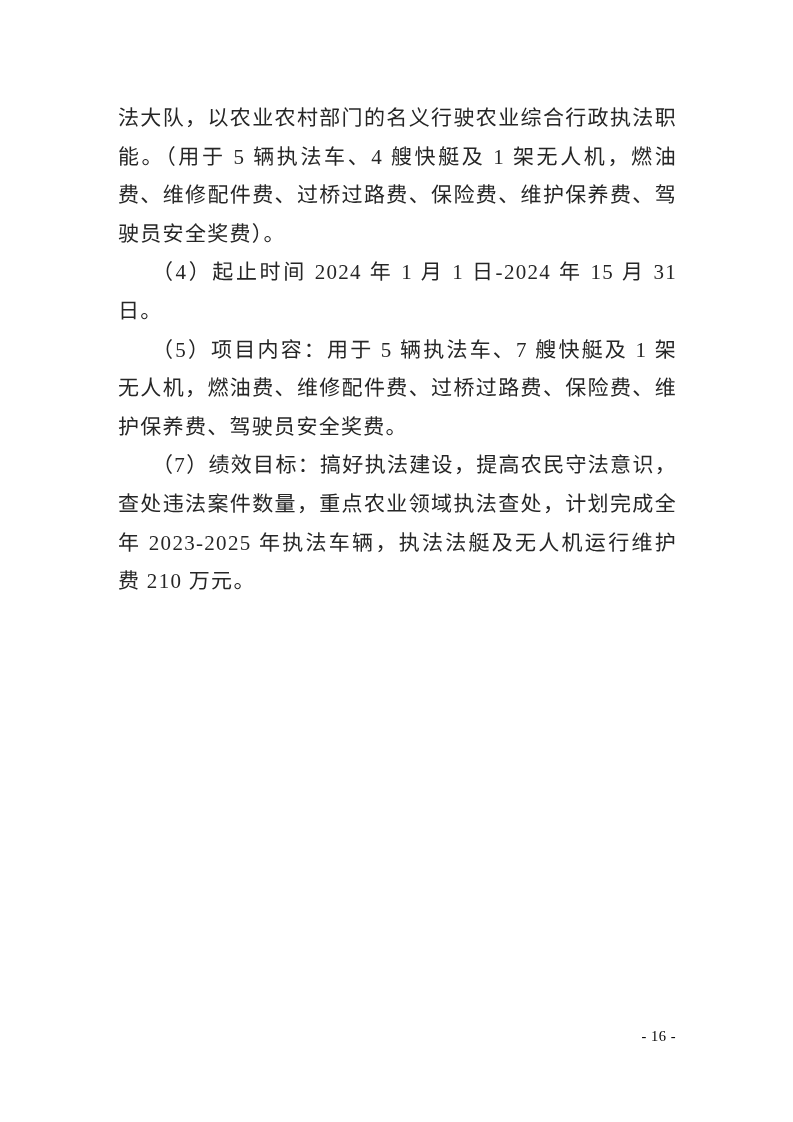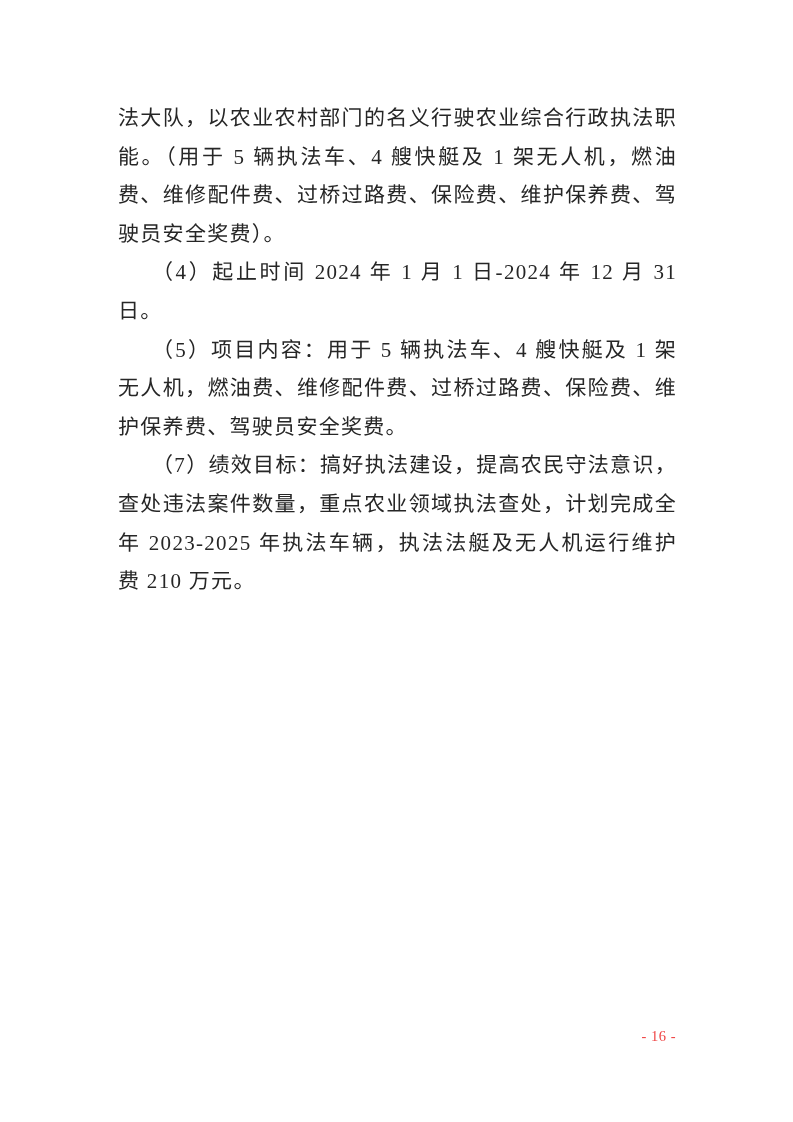--- a/index.html
+++ b/index.html
@@ -36,28 +36,28 @@
   }
   .para.flush {
     text-indent: 0;
   }
   .footer {
     position: absolute;
     top: 1028px;
     right: 117px;
     font-size: 14.5px;
     letter-spacing: 0.5px;
-    color: #ef4444;
+    color: #000000;
   }
 </style>
 </head>
 <body>
 
 <div class="page">
   <div class="body-text">
     <p class="para flush">法大队，以农业农村部门的名义行驶农业综合行政执法职能。（用于 5 辆执法车、4 艘快艇及 1 架无人机，燃油费、维修配件费、过桥过路费、保险费、维护保养费、驾驶员安全奖费）。</p>
-    <p class="para">（4）起止时间 2024 年 1 月 1 日-2024 年 12 月 31 日。</p>
-    <p class="para">（5）项目内容：用于 5 辆执法车、4 艘快艇及 1 架无人机，燃油费、维修配件费、过桥过路费、保险费、维护保养费、驾驶员安全奖费。</p>
+    <p class="para">（4）起止时间 2024 年 1 月 1 日-2024 年 15 月 31 日。</p>
+    <p class="para">（5）项目内容：用于 5 辆执法车、7 艘快艇及 1 架无人机，燃油费、维修配件费、过桥过路费、保险费、维护保养费、驾驶员安全奖费。</p>
     <p class="para">（7）绩效目标：搞好执法建设，提高农民守法意识，查处违法案件数量，重点农业领域执法查处，计划完成全年 2023-2025 年执法车辆，执法法艇及无人机运行维护费 210 万元。</p>
   </div>
 
   <div class="footer">- 16 -</div>
 </div>
 
 </body></html>

